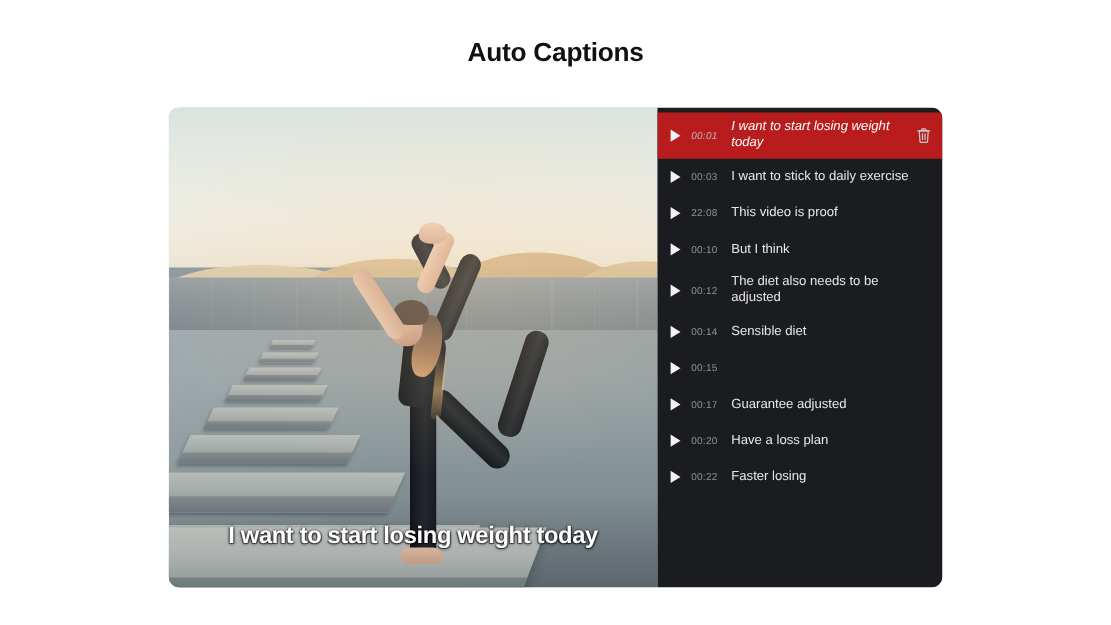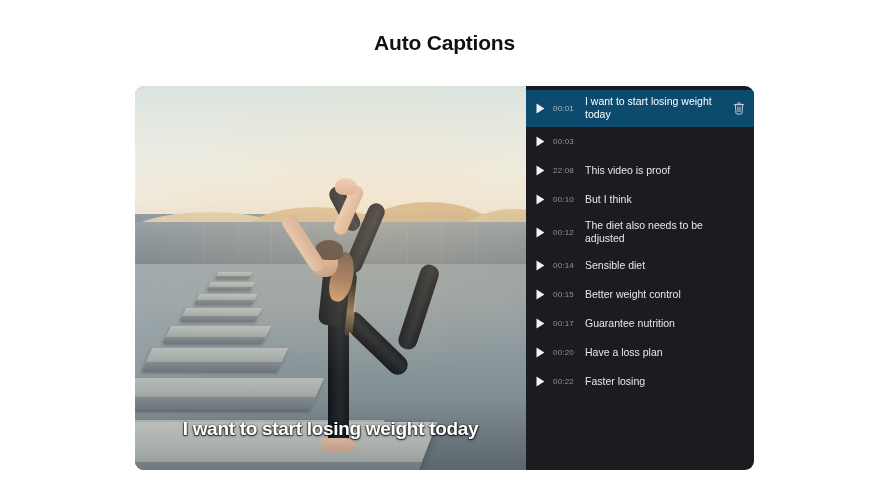--- a/index.html
+++ b/index.html
@@ -349,21 +349,22 @@
   .caption-row {
     display: flex;
     align-items: center;
     gap: 0;
     min-height: 29px;
     padding: 5px 6px 5px 10px;
     position: relative;
   }
 
   .caption-row.is-active {
-    background: #0c4a6e;
+    background: #b91c1c;
+    font-style: italic;
   }
 
   .play-icon {
     flex: 0 0 17px;
     width: 17px;
     display: flex;
     align-items: center;
     justify-content: flex-start;
     color: #f2f2f3;
   }
@@ -498,20 +499,21 @@
     </span>
   </div>
 
   <div class="caption-row">
     <span class="play-icon">
       <svg width="9" height="11" viewBox="0 0 9 11" aria-hidden="true">
         <path d="M0.5 0.6 L8.4 5.5 L0.5 10.4 Z" fill="currentColor"></path>
       </svg>
     </span>
     <span class="caption-time">00:03</span>
+    <span class="caption-text">I want to stick to daily exercise</span>
 
   </div>
 
   <div class="caption-row">
     <span class="play-icon">
       <svg width="9" height="11" viewBox="0 0 9 11" aria-hidden="true">
         <path d="M0.5 0.6 L8.4 5.5 L0.5 10.4 Z" fill="currentColor"></path>
       </svg>
     </span>
     <span class="caption-time">22:08</span>
@@ -552,32 +554,31 @@
 
   </div>
 
   <div class="caption-row">
     <span class="play-icon">
       <svg width="9" height="11" viewBox="0 0 9 11" aria-hidden="true">
         <path d="M0.5 0.6 L8.4 5.5 L0.5 10.4 Z" fill="currentColor"></path>
       </svg>
     </span>
     <span class="caption-time">00:15</span>
-    <span class="caption-text">Better weight control</span>
 
   </div>
 
   <div class="caption-row">
     <span class="play-icon">
       <svg width="9" height="11" viewBox="0 0 9 11" aria-hidden="true">
         <path d="M0.5 0.6 L8.4 5.5 L0.5 10.4 Z" fill="currentColor"></path>
       </svg>
     </span>
     <span class="caption-time">00:17</span>
-    <span class="caption-text">Guarantee nutrition</span>
+    <span class="caption-text">Guarantee adjusted</span>
 
   </div>
 
 
   <div class="caption-row">
     <span class="play-icon">
       <svg width="9" height="11" viewBox="0 0 9 11" aria-hidden="true">
         <path d="M0.5 0.6 L8.4 5.5 L0.5 10.4 Z" fill="currentColor"></path>
       </svg>
     </span>

